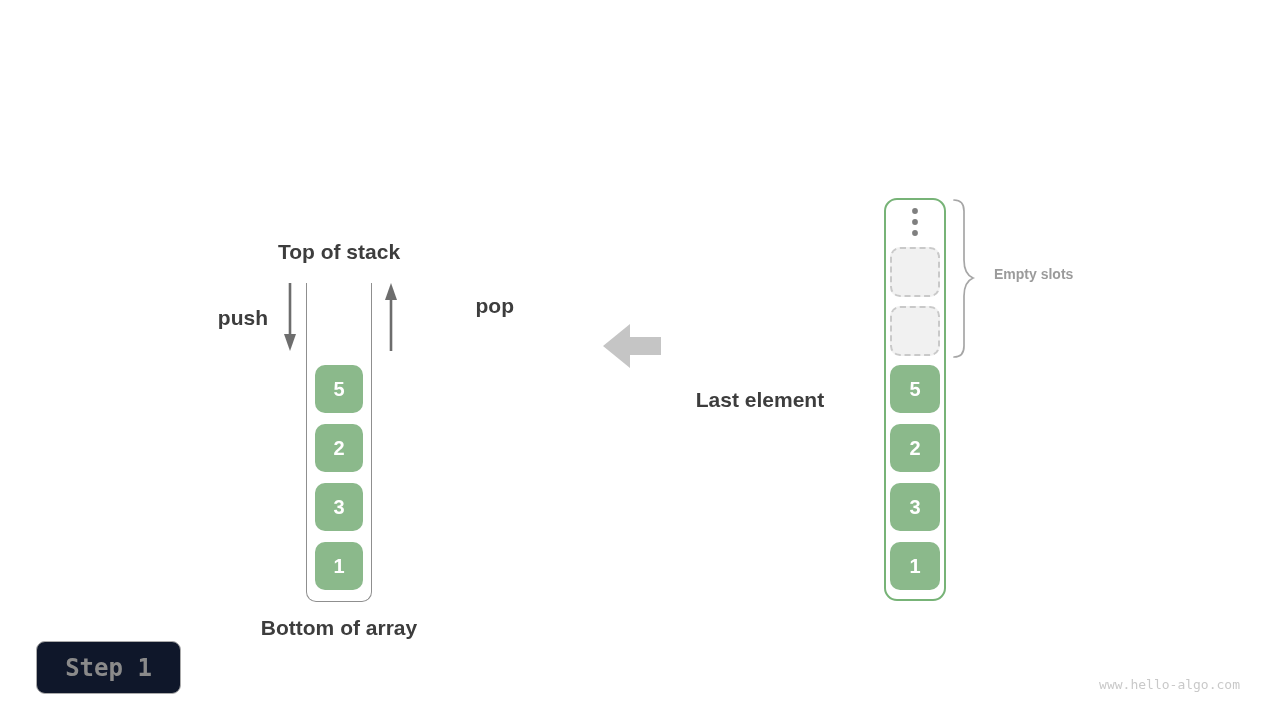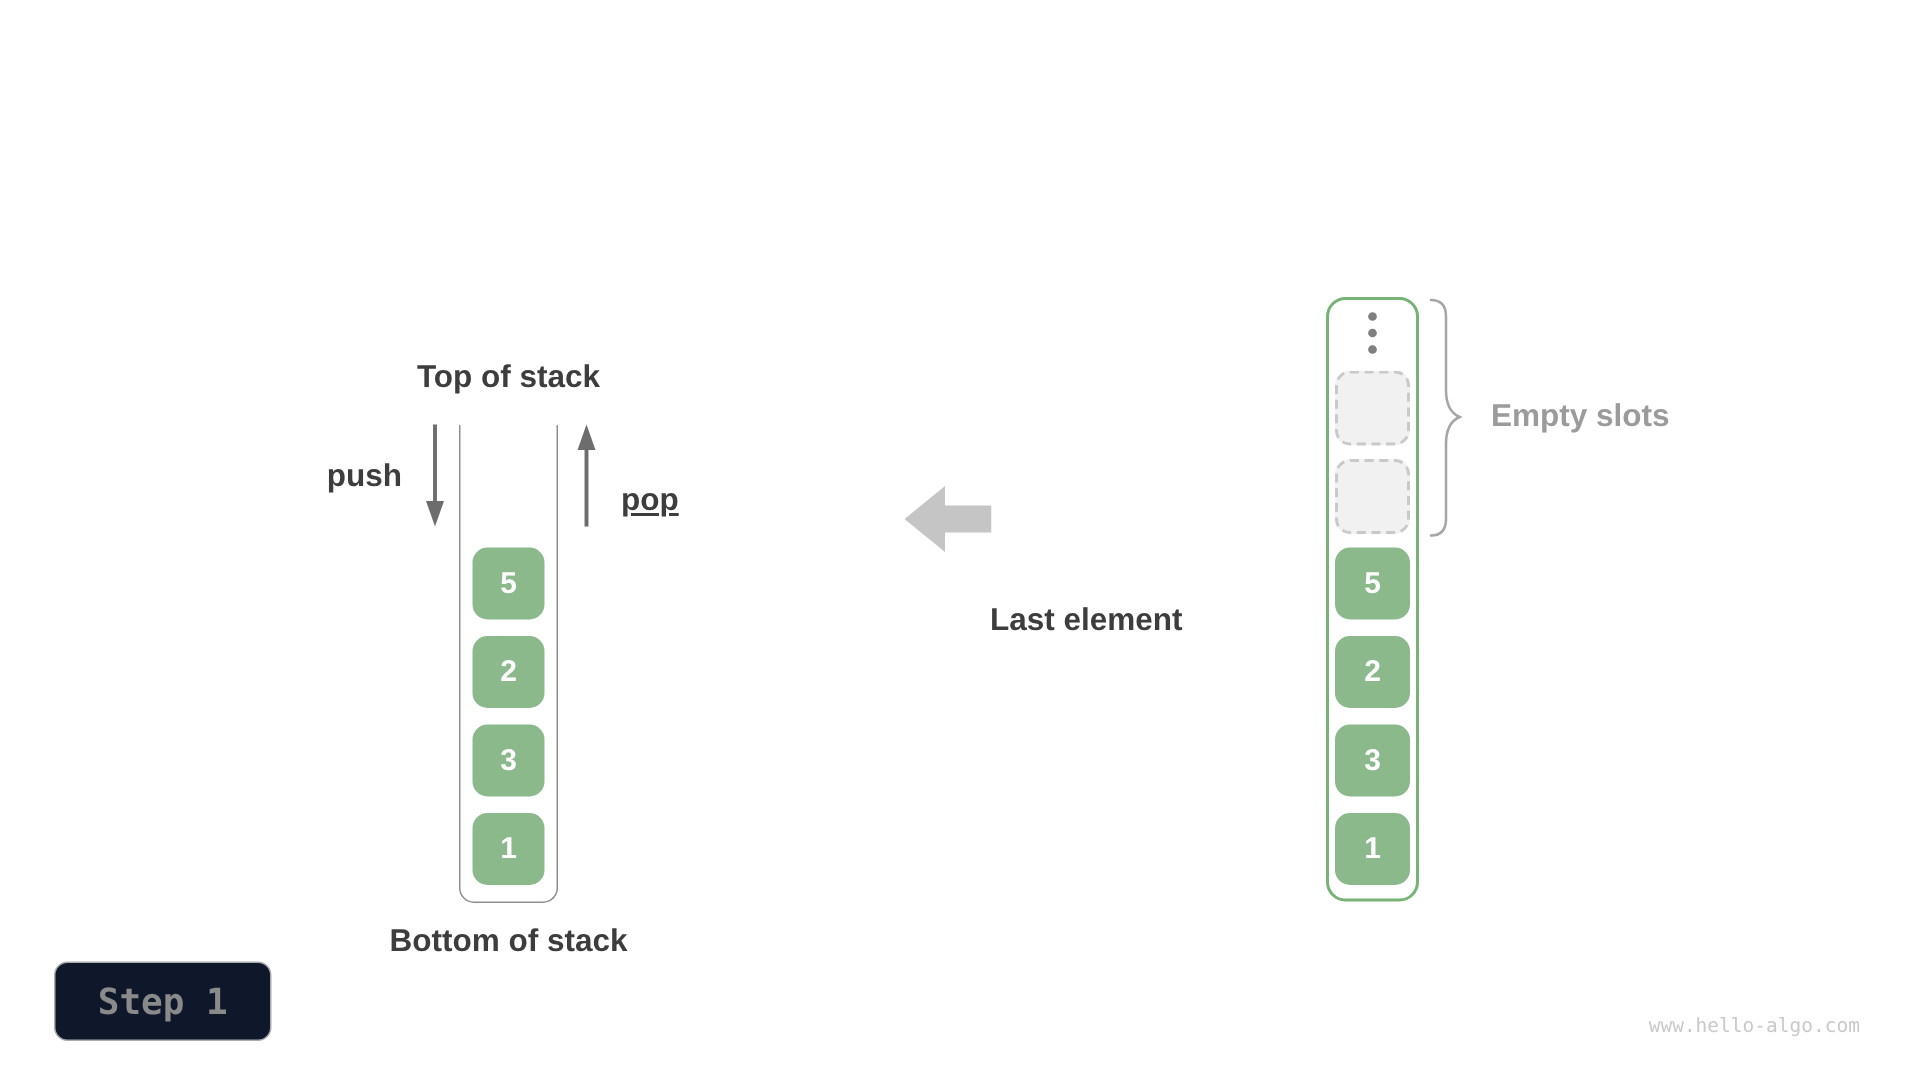--- a/index.html
+++ b/index.html
@@ -16,29 +16,29 @@
   .bold-label {
     position: absolute;
     font-weight: bold;
     font-size: 21px;
     color: #3d3d3d;
     white-space: nowrap;
   }
   .gray-bold-label {
     position: absolute;
     font-weight: bold;
-    font-size: 21px;
+    font-size: 14px;
     color: #9b9b9b;
     white-space: nowrap;
   }
   
   .stack-top-label    { left: 239px; top: 240px; width: 200px; text-align: center; }
   .stack-bottom-label { left: 239px; top: 616px; width: 200px; text-align: center; }
   .push-label { left: 168px; top: 306px; width: 100px; text-align: right; }
-  .pop-label  { left: 414px; top: 322px; width: 100px; text-align: left; text-decoration: underline; }
+  .pop-label  { left: 414px; top: 294px; width: 100px; text-align: right; }
 
   .stack-container {
     position: absolute;
     left: 306px; top: 283px;
     width: 66px; height: 319px;
     border-left: 1.5px solid #8f8f8f;
     border-right: 1.5px solid #8f8f8f;
     border-bottom: 1.5px solid #8f8f8f;
     border-radius: 0 0 10px 10px;
     background: #ffffff;
@@ -96,21 +96,21 @@
   .empty-slot-0 { top: 247px; }
   .empty-slot-1 { top: 306px; }
   .array-cell { left: 890px; width: 50px; }
   .array-cell-0 { top: 365px; }
   .array-cell-1 { top: 424px; }
   .array-cell-2 { top: 483px; }
   .array-cell-3 { top: 542px; }
 
   .brace-icon { position: absolute; left: 951px; top: 198px; }
   .empty-slots-label  { left: 994px;  top: 266px; }
-  .last-element-label  { left: 660px; top: 402px; width: 200px; text-align: left; }
+  .last-element-label  { left: 660px; top: 388px; width: 200px; text-align: center; }
   .first-element-label { left: 653px; top: 553px; width: 200px; text-align: right; }
 
   
   .step-badge {
     position: absolute;
     left: 36px; top: 641px;
     width: 145px; height: 53px;
     background: #0f172a;
     border: 1.5px solid #ababab;
     border-radius: 9px;
@@ -155,21 +155,21 @@
     </svg>
   </span>
 
   <div class="bold-label pop-label">pop</div>
 
   <div class="cell stack-cell stack-cell-0">5</div>
   <div class="cell stack-cell stack-cell-1">2</div>
   <div class="cell stack-cell stack-cell-2">3</div>
   <div class="cell stack-cell stack-cell-3">1</div>
 
-  <div class="bold-label stack-bottom-label">Bottom of stack</div>
+  <div class="bold-label stack-bottom-label">Bottom of array</div>
 
   <span class="block-arrow">
     <svg width="58" height="50" viewBox="0 0 58 50">
       <polygon points="0,25 27,3 27,16 58,16 58,34 27,34 27,47" fill="#c5c5c5"></polygon>
     </svg>
   </span>
 
 
   <div class="array-container"></div>
 

